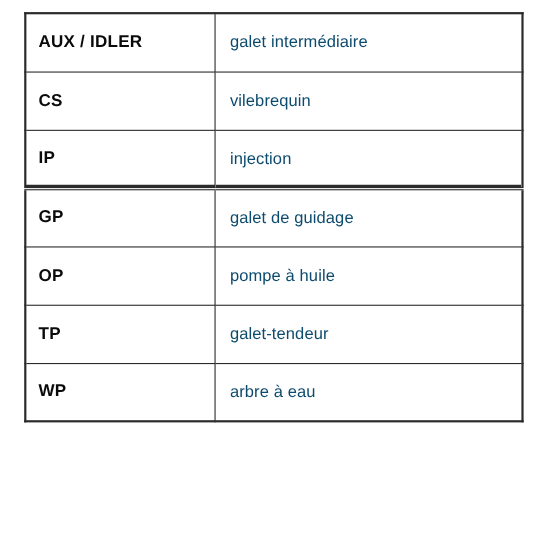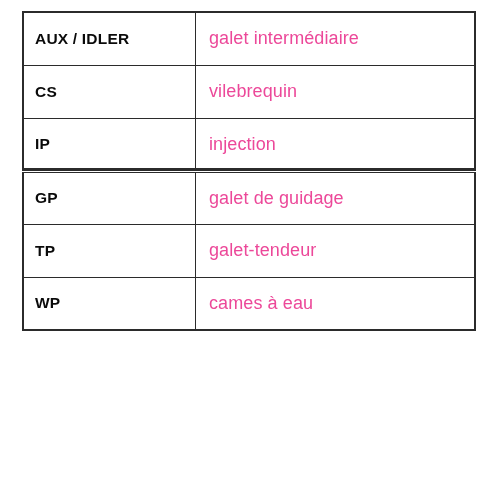--- a/index.html
+++ b/index.html
@@ -40,23 +40,23 @@
   td.code-cell {
     width: 160px;
     padding-left: 11px;
     font-size: 15.5px;
     font-weight: bold;
     color: #0a0a0a;
     letter-spacing: 0.2px;
   }
   td.desc-cell {
     padding-left: 13px;
-    font-size: 18px;
+    font-size: 15px;
     font-weight: normal;
-    color: #ec4899;
+    color: #0c4a6e;
     letter-spacing: 0.1px;
   }
   
   .legend-table {
     border: 2px solid #2b2b2b;
   }
   
   tr.group-end > td {
     border-bottom: 3px double #2b2b2b;
     box-shadow: inset 0 -3px 0 -1px #2b2b2b;
@@ -81,22 +81,26 @@
         </tr>
         <tr class="row group-end">
           <td class="code-cell">IP</td>
           <td class="desc-cell">injection</td>
         </tr>
         <tr class="row">
           <td class="code-cell">GP</td>
           <td class="desc-cell">galet de guidage</td>
         </tr>
         <tr class="row">
+          <td class="code-cell">OP</td>
+          <td class="desc-cell">pompe à huile</td>
+        </tr>
+        <tr class="row">
           <td class="code-cell">TP</td>
           <td class="desc-cell">galet-tendeur</td>
         </tr>
         <tr class="row">
           <td class="code-cell">WP</td>
-          <td class="desc-cell">cames à eau</td>
+          <td class="desc-cell">arbre à eau</td>
         </tr>
       </tbody>
   </table>
 </div>
 
 </body></html>

